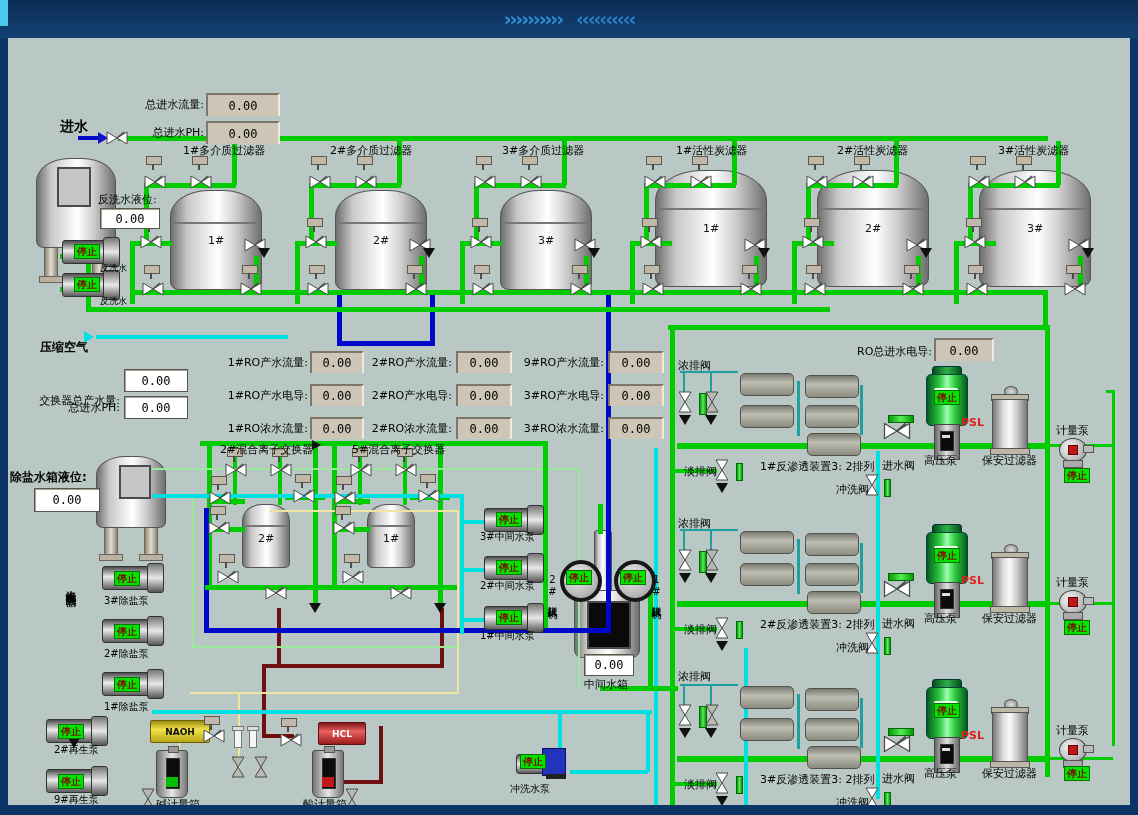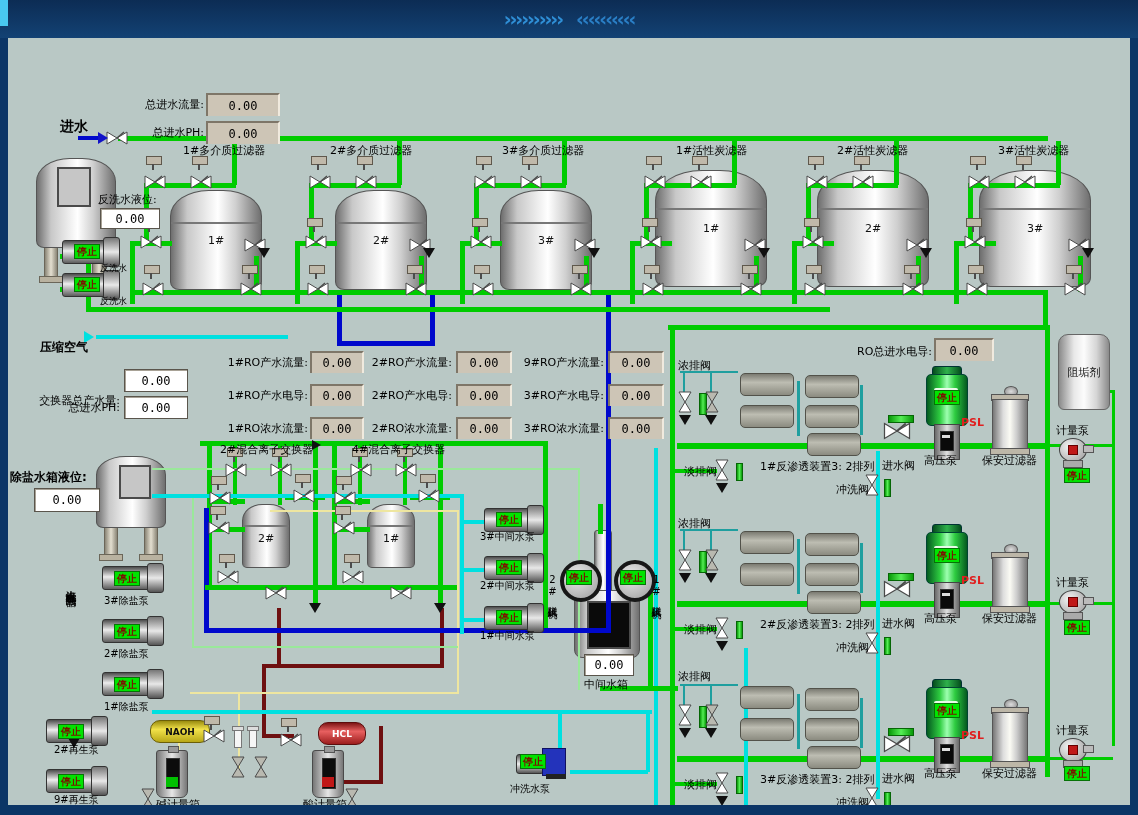--- a/index.html
+++ b/index.html
@@ -66,21 +66,21 @@
   .guard .ft{position:absolute;left:1px;top:8px;width:36px;height:5px;background:#bdb7a8;border:1px solid #555;}
   .guard .body{position:absolute;left:2px;top:13px;width:34px;height:50px;background:linear-gradient(90deg,#777,#ddd 30%,#fbfbf4 50%,#ccc 70%,#777);border:1px solid #555;}
   .guard .fb{position:absolute;left:0px;top:62px;width:38px;height:5px;background:#bdb7a8;border:1px solid #555;}
   .dose{position:absolute;width:34px;height:32px;z-index:15;}
   .dose .body{position:absolute;left:0;top:2px;width:26px;height:22px;border-radius:50%;background:radial-gradient(circle at 35% 35%,#f2f2f2,#9a9a9a);border:1px solid #444;}
   .dose .red{position:absolute;left:9px;top:9px;width:8px;height:8px;background:#c01818;border:1px solid #600;}
   .dose .stub{position:absolute;left:24px;top:9px;width:9px;height:6px;background:#bbb;border:1px solid #555;}
   .dose .base{position:absolute;left:4px;top:24px;width:18px;height:6px;background:#aaa;border:1px solid #555;}
   .cnd{position:absolute;width:6px;height:18px;background:#f6f6f6;border:1px solid #777;z-index:22;}
   .cnd:before{content:'';position:absolute;left:-3px;top:-3px;width:10px;height:3px;background:#ddd;border:1px solid #777;}
-  .chemtank{position:absolute;border-radius:10px;z-index:15;display:flex;align-items:center;justify-content:center;font-weight:bold;}
+  .chemtank{position:absolute;border-radius:2px;z-index:15;display:flex;align-items:center;justify-content:center;font-weight:bold;}
   .naoh{background:linear-gradient(180deg,#9a8c10,#f2e24a 40%,#b8a818);border:1px solid #6b5f08;color:#111;font-size:9px;}
   .hcl{background:linear-gradient(180deg,#7e1616,#e86060 40%,#9c1d1d);border:1px solid #5c0d0d;color:#fff;font-size:9px;}
   .metbox{position:absolute;background:linear-gradient(90deg,#777,#e6e6e6,#777);border:1px solid #4a4a4a;border-radius:3px 3px 7px 7px;z-index:15;}
   .metbox .win{position:absolute;left:30%;top:15%;width:40%;height:64%;background:#0c0c0c;border:1px solid #333;}
   .metbox .lvl{position:absolute;left:30%;bottom:21%;width:40%;height:22%;}
   .metbox .cap{position:absolute;left:35%;top:-5px;width:30%;height:5px;background:#999;border:1px solid #555;}
   .flush{position:absolute;z-index:16;}
   .flush .motor{position:absolute;left:0;top:6px;width:26px;height:18px;background:linear-gradient(180deg,#555,#eee,#555);border:1px solid #333;border-radius:3px;}
   .flush .pb{position:absolute;left:26px;top:0;width:22px;height:26px;background:#2333bb;border:1px solid #101060;}
   .flush .base{position:absolute;left:30px;top:26px;width:20px;height:5px;background:#222;}
@@ -763,21 +763,21 @@
     <div class="vbox gray" style="left:456px;top:379px;width:52px;height:20px">0.00</div>
     <span class="lbl ra" style="left:516px;top:318px;width:88px">9#RO产水流量:</span>
     <div class="vbox gray" style="left:608px;top:313px;width:52px;height:20px">0.00</div>
     <span class="lbl ra" style="left:516px;top:351px;width:88px">3#RO产水电导:</span>
     <div class="vbox gray" style="left:608px;top:346px;width:52px;height:20px">0.00</div>
     <span class="lbl ra" style="left:516px;top:384px;width:88px">3#RO浓水流量:</span>
     <div class="vbox gray" style="left:608px;top:379px;width:52px;height:20px">0.00</div>
 
     <span class="lbl" style="left:220px;top:405px">2#混合离子交换器</span>
     <div class="arrRb" style="left:312px;top:402px"></div>
-    <span class="lbl" style="left:352px;top:405px">4#混合离子交换器</span>
+    <span class="lbl" style="left:352px;top:405px">5#混合离子交换器</span>
     <div class="tank fil" style="left:242px;top:466px;width:46px;height:62px">
         <div class="seam"></div>
         <span class="tno">2#</span>
       </div>
     <div class="tank fil" style="left:367px;top:466px;width:46px;height:62px">
         <div class="seam"></div>
         <span class="tno">1#</span>
       </div>
 
     <span class="lbl b12" style="left:10px;top:433px">除盐水箱液位:</span>
@@ -947,21 +947,20 @@
         <div class="stub"></div>
         <div class="base"></div>
       </div>
     <span class="lbl" style="left:1056px;top:686px">计量泵</span>
     <div class="dose" style="left:1059px;top:698px">
         <div class="body"></div>
         <div class="red"></div>
         <div class="stub"></div>
         <div class="base"></div>
       </div>
-    <div class="antisc" style="left:1058px;top:296px;width:50px;height:74px">阻垢剂</div>
     <span class="lbl ra" style="left:856px;top:307px;width:76px">RO总进水电导:</span>
     <div class="vbox gray" style="left:934px;top:300px;width:56px;height:21px">0.00</div>
 
     <div class="edge" style="left:0;top:0;width:8px;height:777px"></div>
     <div class="edge" style="left:1130px;top:0;width:8px;height:777px"></div>
     <div class="edge" style="left:0;top:767px;width:1138px;height:10px"></div>
   </div>
 </div>
 
 </body></html>

